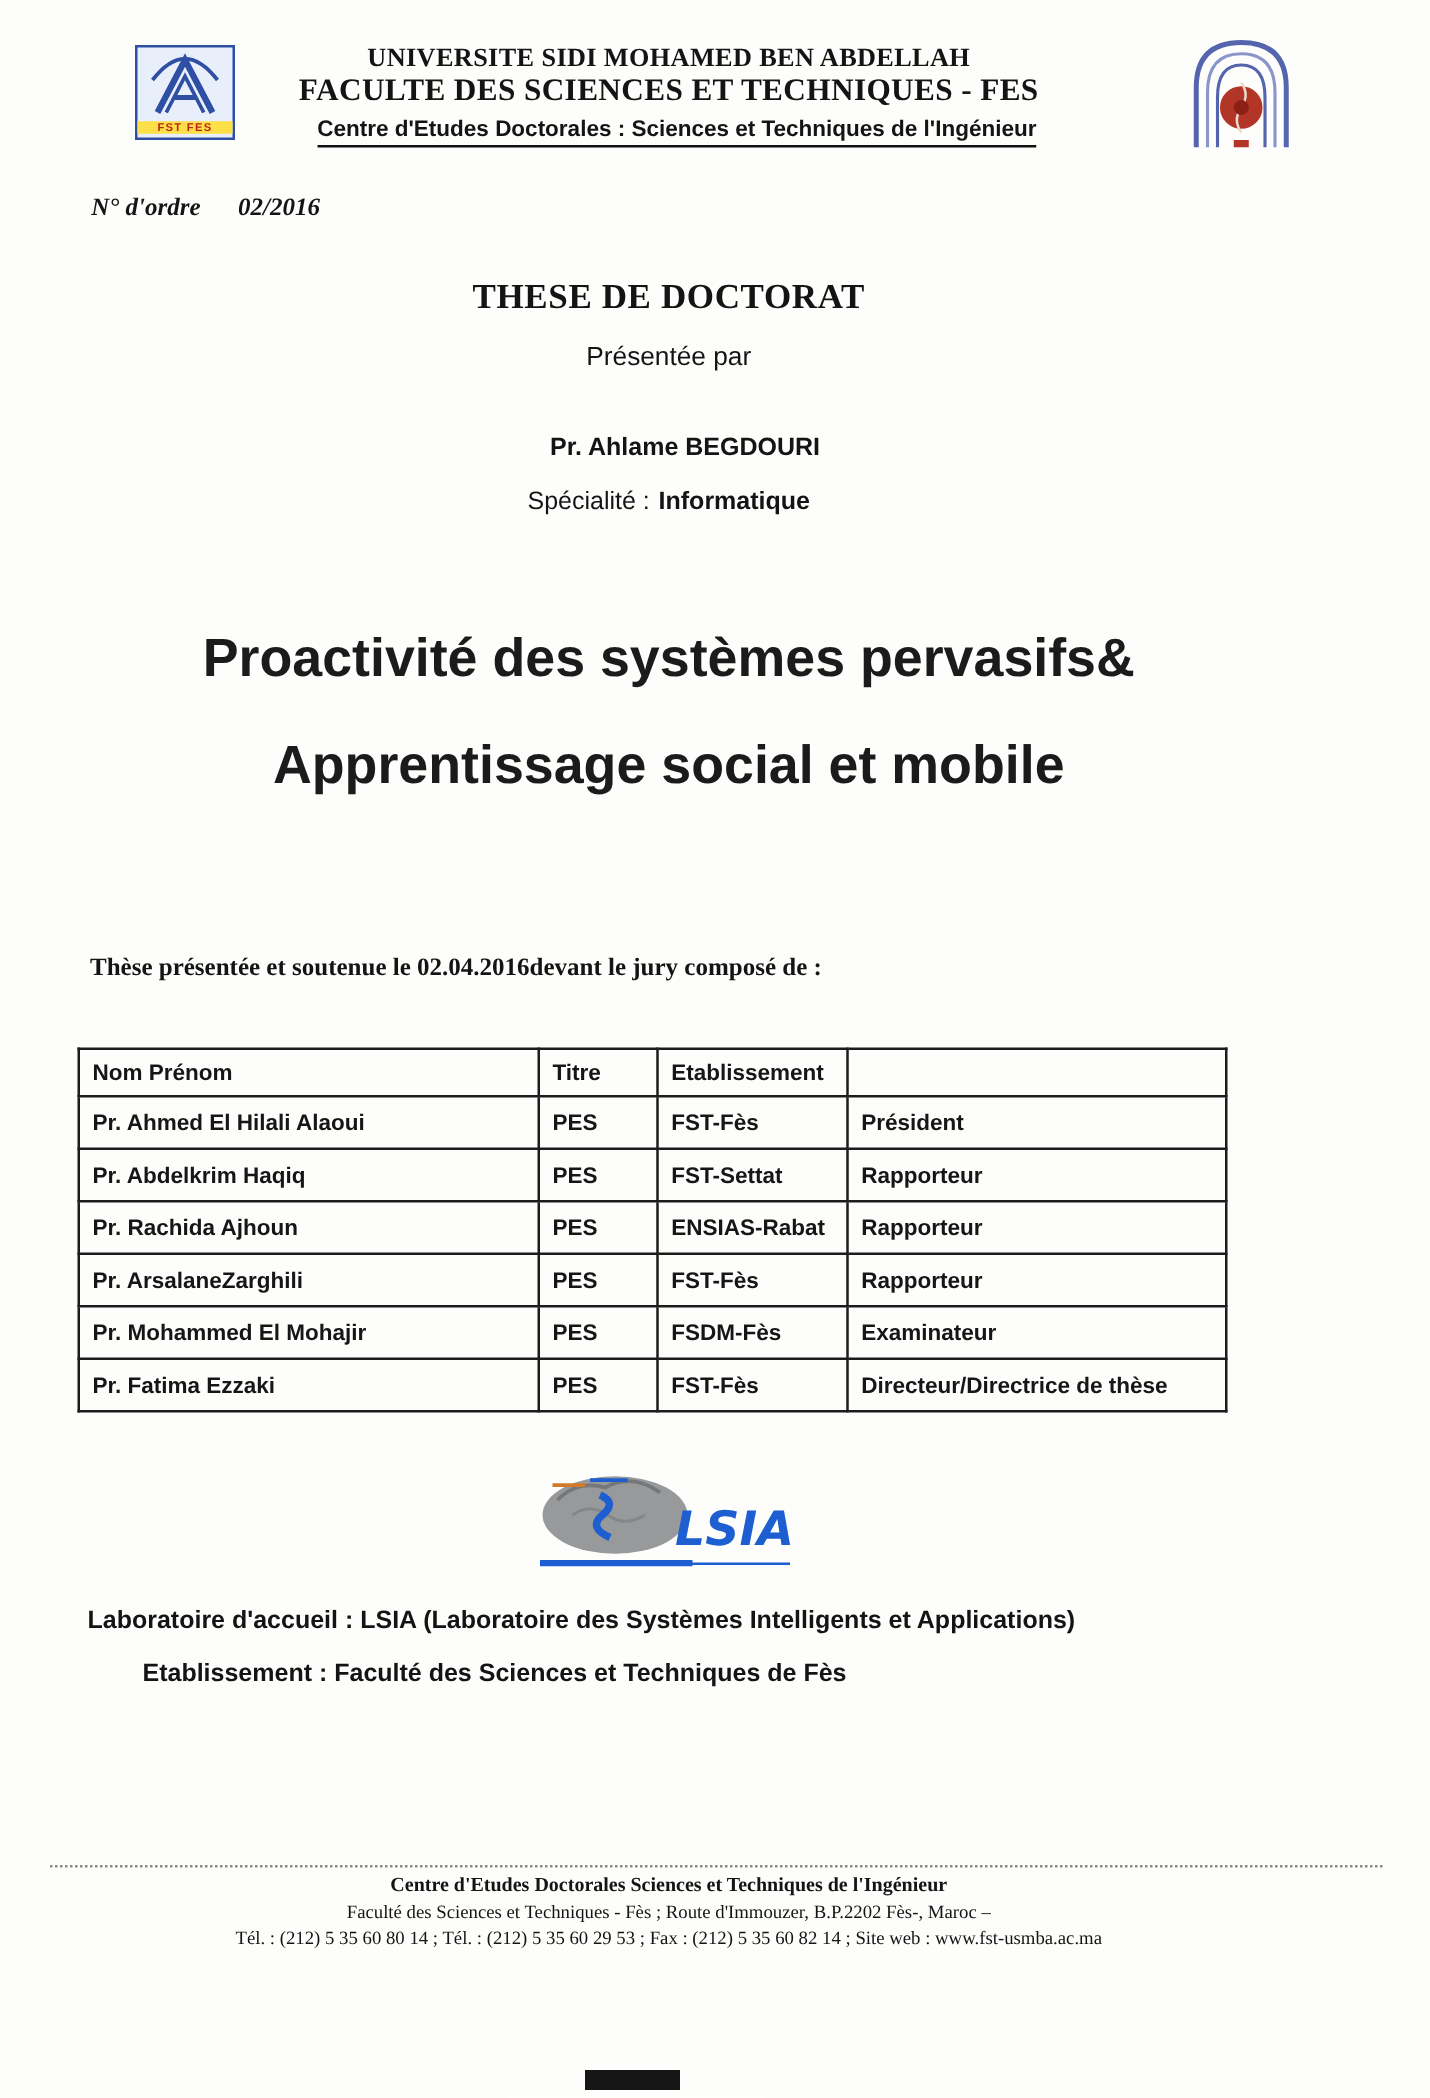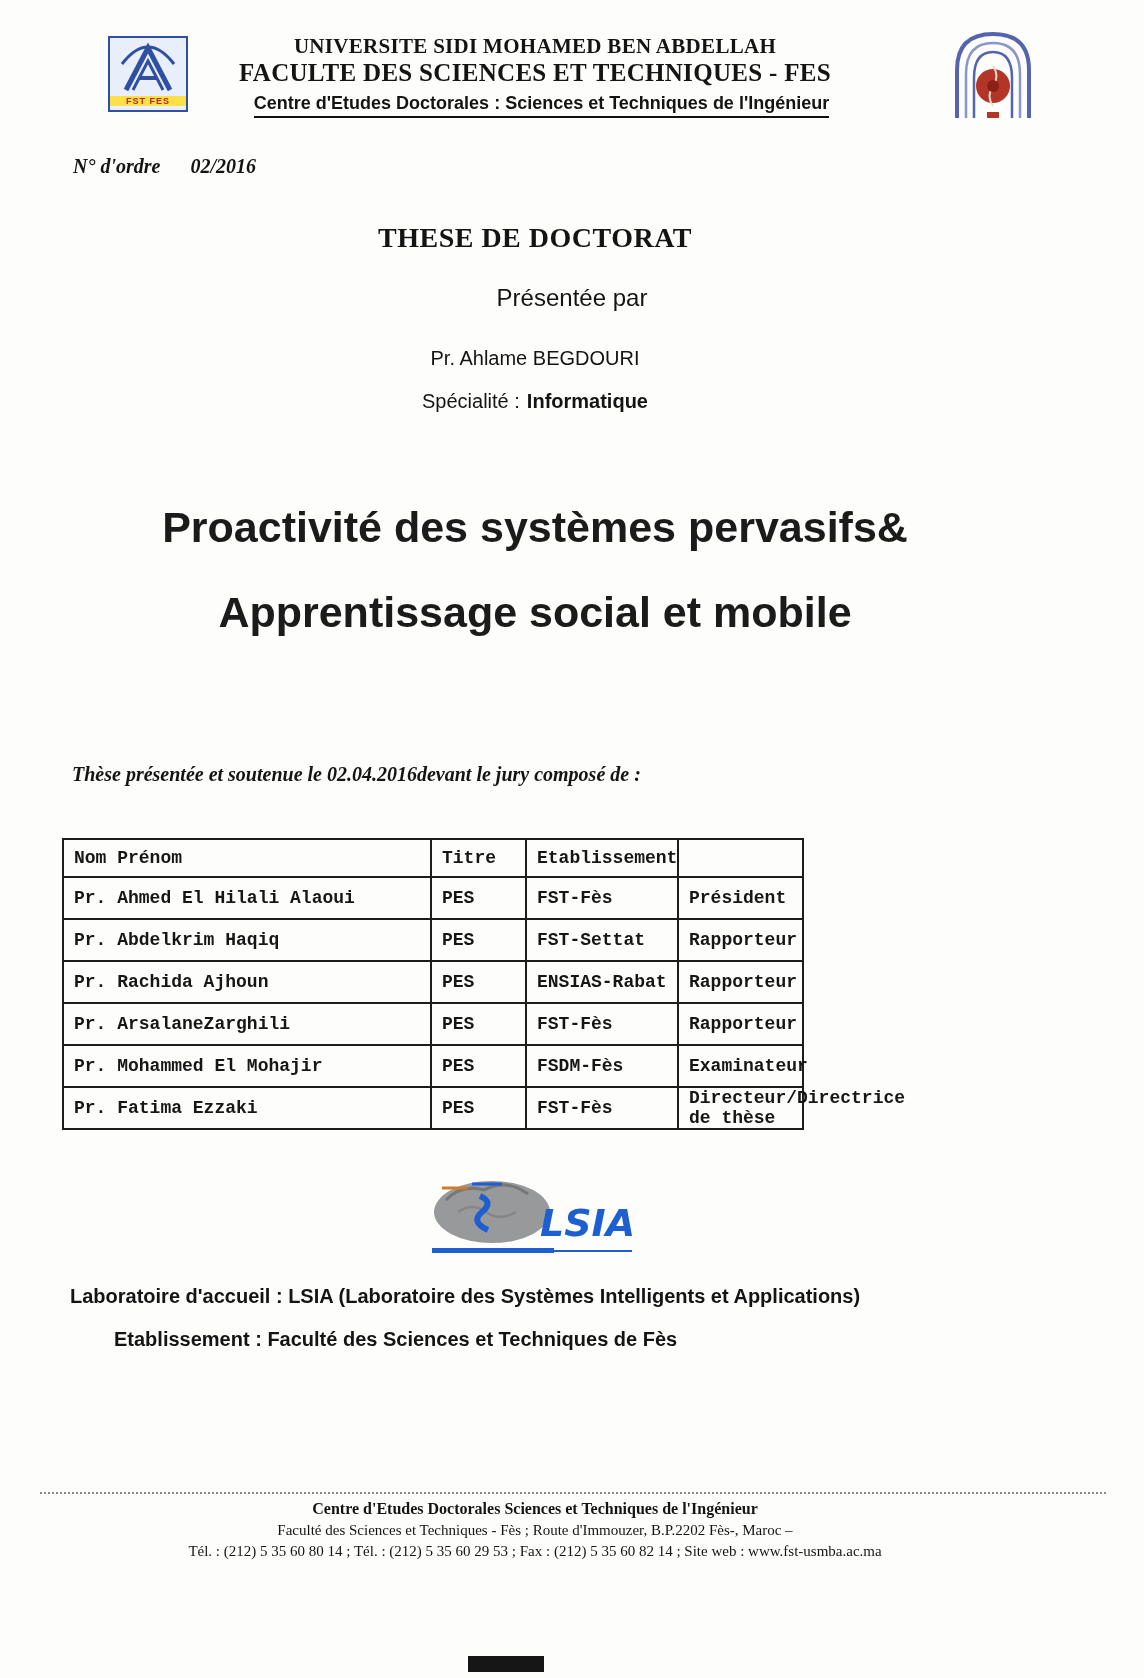--- a/index.html
+++ b/index.html
@@ -31,34 +31,34 @@
   .fst-caption { font-family:"Liberation Sans", sans-serif; font-size:9px; font-weight:bold;
                  color:#c02418; letter-spacing:1px; background:#fde047; width:100%; text-align:center; }
 
   .seal-logo { left:951px; top:28px; width:84px; height:90px; }
 
   
   .order-line { left:73px; top:155px; font-style:italic; font-weight:bold; font-size:20px; }
   .order-value { margin-left:30px; }
 
   .thesis-heading { top:222px; font-size:28px; font-weight:bold; letter-spacing:.5px; }
-  .presented-by  { top:284px; font-size:24px;margin-left:37px; }
-  .author        { top:347px; font-size:20px; font-weight:normal; }
+  .presented-by  { top:274px; font-size:21px; }
+  .author        { top:347px; font-size:20px; font-weight:bold;margin-left:13px; }
   .specialty     { top:390px; font-size:20px; }
   .specialty-value { font-weight:bold; margin-left:7px; }
 
   .main-title-1 { top:503px; font-size:43px; font-weight:bold; color:#1b1b1b; }
   .main-title-2 { top:588px; font-size:43px; font-weight:bold; color:#1b1b1b; }
 
-  .defense-line { left:72px; top:763px; font-size:20px; font-weight:bold;font-style:italic; }
-
-  
-  .jury-table { position:absolute; left:62px; top:838px; width:742px;
+  .defense-line { left:72px; top:763px; font-size:20px; font-weight:bold; }
+
+  
+  .jury-table { position:absolute; left:62px; top:838px; width:920px;
                 border-collapse:collapse; table-layout:fixed;
-                font-family:Liberation Mono, monospace; }
+                font-family:Liberation Sans, sans-serif; }
   .jury-table th, .jury-table td {
     border:2px solid #1c1c1c; font-size:18px; font-weight:bold;
     text-align:left; padding:0 10px; color:#161616; }
   .jury-table th { height:38px; }
   .jury-table td { height:42px; }
 
   
   .lsia-wrap { top:1168px; }
   .lsia-wrap svg { display:inline-block; }
 

